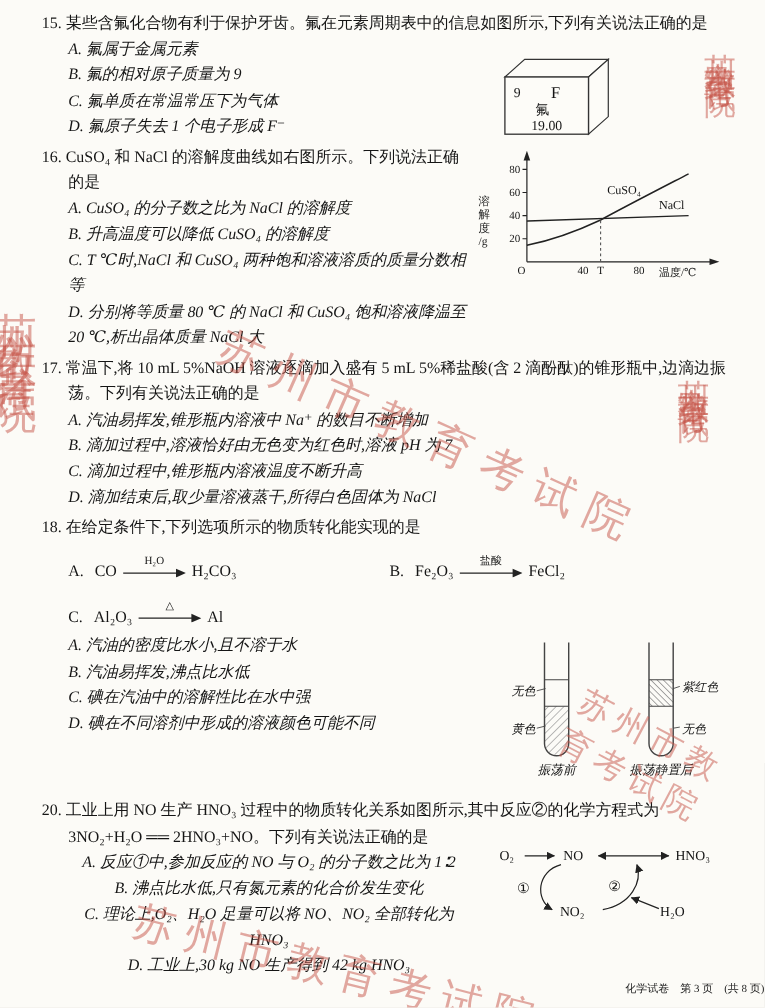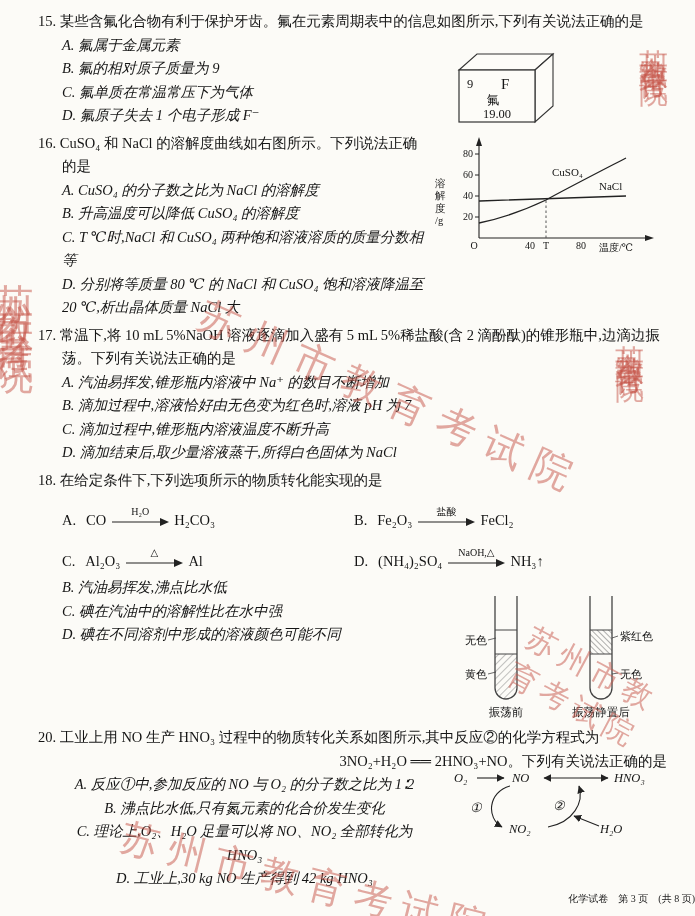--- a/index.html
+++ b/index.html
@@ -2,36 +2,36 @@
 <html><head>
 <meta charset="utf-8">
 <style>
   html,body{margin:0;padding:0;}
   body{background:#dedbd5;}
   #page{position:relative;width:695px;height:916px;background:#fcfbf7;overflow:hidden;
         color:#151515;font-family:"Liberation Serif","DejaVu Serif",serif;font-size:14.5px;}
   #content{position:absolute;left:38px;top:10px;width:629px;}
   .q{position:relative;margin-bottom:4px;}
   .stem{margin:0;padding-left:24px;text-indent:-24px;line-height:23.5px;}
-  .stem2{margin:0 0 0 24px;line-height:23.5px;text-align:right;}
+  .stem2{margin:0 0 0 24px;line-height:23.5px;}
   .opt{margin-left:24px;line-height:23.5px;font-style:italic;}
   .pad16{padding-right:240px;}
   .pad19{padding-right:232px;}
   .pad20{padding-right:240px;text-align:center;}
   .q19{min-height:146px;}
   .emph{-webkit-text-emphasis:filled dot;-webkit-text-emphasis-position:under left;
         text-emphasis:filled dot;text-emphasis-position:under left;}
   .fig{position:absolute;z-index:1;}
   .fig-elem{right:112px;top:36px;}
   .fig-chart{right:-4px;top:2px;width:236px;}
   .fig-chart svg{margin-left:14px;display:block;}
   .ylabel{position:absolute;left:0;top:16px;width:14px;font-size:10.5px;line-height:1.2;
           white-space:pre-line;word-break:break-all;color:#222;margin-top:28px;}
-  .fig-tubes{right:0;top:12px;}
-  .fig-cycle{right:0;top:34px;font-style:italic;}
+  .fig-tubes{right:0;top:0;font-style:italic;}
+  .fig-cycle{right:0;top:34px;}
   .q18-grid{display:grid;grid-template-columns:292px auto;row-gap:14px;margin:10px 0 6px 24px;}
   .rxn{padding-top:10px;white-space:nowrap;}
   .olabel{margin-right:8px;}
   .chem{margin:0 2px;}
   .rxn-arrow{position:relative;display:inline-block;width:58px;height:12px;margin:0 3px;vertical-align:-1px;}
   .rxn-arrow svg{display:block;}
   .cond{position:absolute;left:0;bottom:9px;width:100%;text-align:center;font-size:10px;
         line-height:1;white-space:nowrap;}
   #footer{position:absolute;bottom:10px;left:0;width:100%;text-align:right;font-size:10px;color:#222;}
   .wm{position:absolute;z-index:4;color:rgba(197,84,72,0.5);pointer-events:none;user-select:none;
@@ -130,24 +130,20 @@
                 <polygon points="49,4 58,8 49,12" fill="#222"></polygon>
               </svg></span><span class="chem">H₂CO₃</span></div>
         <div class="rxn"><span class="olabel">B.</span><span class="chem">Fe₂O₃</span><span class="rxn-arrow"><span class="cond">盐酸</span><svg width="58" height="12" viewBox="0 0 58 12">
                 <line x1="1" y1="8" x2="50" y2="8" stroke="#222" stroke-width="1.1"></line>
                 <polygon points="49,4 58,8 49,12" fill="#222"></polygon>
               </svg></span><span class="chem">FeCl₂</span></div>
         <div class="rxn"><span class="olabel">C.</span><span class="chem">Al₂O₃</span><span class="rxn-arrow"><span class="cond">△</span><svg width="58" height="12" viewBox="0 0 58 12">
                 <line x1="1" y1="8" x2="50" y2="8" stroke="#222" stroke-width="1.1"></line>
                 <polygon points="49,4 58,8 49,12" fill="#222"></polygon>
               </svg></span><span class="chem">Al</span></div>
-        <div class="rxn"><span class="olabel">D.</span><span class="chem">(NH₄)₂SO₄</span><span class="rxn-arrow"><span class="cond">NaOH,△</span><svg width="58" height="12" viewBox="0 0 58 12">
-                <line x1="1" y1="8" x2="50" y2="8" stroke="#222" stroke-width="1.1"></line>
-                <polygon points="49,4 58,8 49,12" fill="#222"></polygon>
-              </svg></span><span class="chem">NH₃↑</span></div>
       </div>
     </section>
 
     <section class="q q19">
       <div class="fig fig-tubes">
         <svg width="230" height="140" viewBox="0 0 230 140">
           <defs>
             <pattern id="hatchY" width="5" height="5" patternUnits="userSpaceOnUse" patternTransform="rotate(45)">
               <line x1="0" y1="0" x2="0" y2="5" stroke="#8d8d8d" stroke-width="1.1"></line>
             </pattern>
@@ -170,20 +166,21 @@
           <path d="M153,8 L153,100 A11,11 0 0 0 175,100 L175,8" fill="none" stroke="#444" stroke-width="1.3"></path>
           <line x1="153" y1="42" x2="175" y2="42" stroke="#444" stroke-width="1"></line>
           <line x1="153" y1="66" x2="175" y2="66" stroke="#444" stroke-width="1"></line>
           <text x="183" y="52" font-size="11">紫红色</text>
           <line x1="175" y1="50" x2="181" y2="48" stroke="#444" stroke-width="0.8"></line>
           <text x="183" y="90" font-size="11">无色</text>
           <line x1="175" y1="86" x2="181" y2="85" stroke="#444" stroke-width="0.8"></line>
           <text x="164" y="128" font-size="11.5" text-anchor="middle">振荡静置后</text>
         </svg>
       </div>
+      <div class="opt pad19">A. 汽油的密度比水小,且不溶于水</div>
       <div class="opt pad19">B. 汽油易挥发,沸点比水低</div>
       <div class="opt pad19">C. 碘在汽油中的溶解性比在水中强</div>
       <div class="opt pad19">D. 碘在不同溶剂中形成的溶液颜色可能不同</div>
     </section>
 
     <section class="q">
       <div class="fig fig-cycle">
         <svg width="215" height="84" viewBox="0 0 215 84">
           <defs>
             <marker id="mkA" markerWidth="8" markerHeight="8" refX="6.5" refY="3.5" orient="auto">

